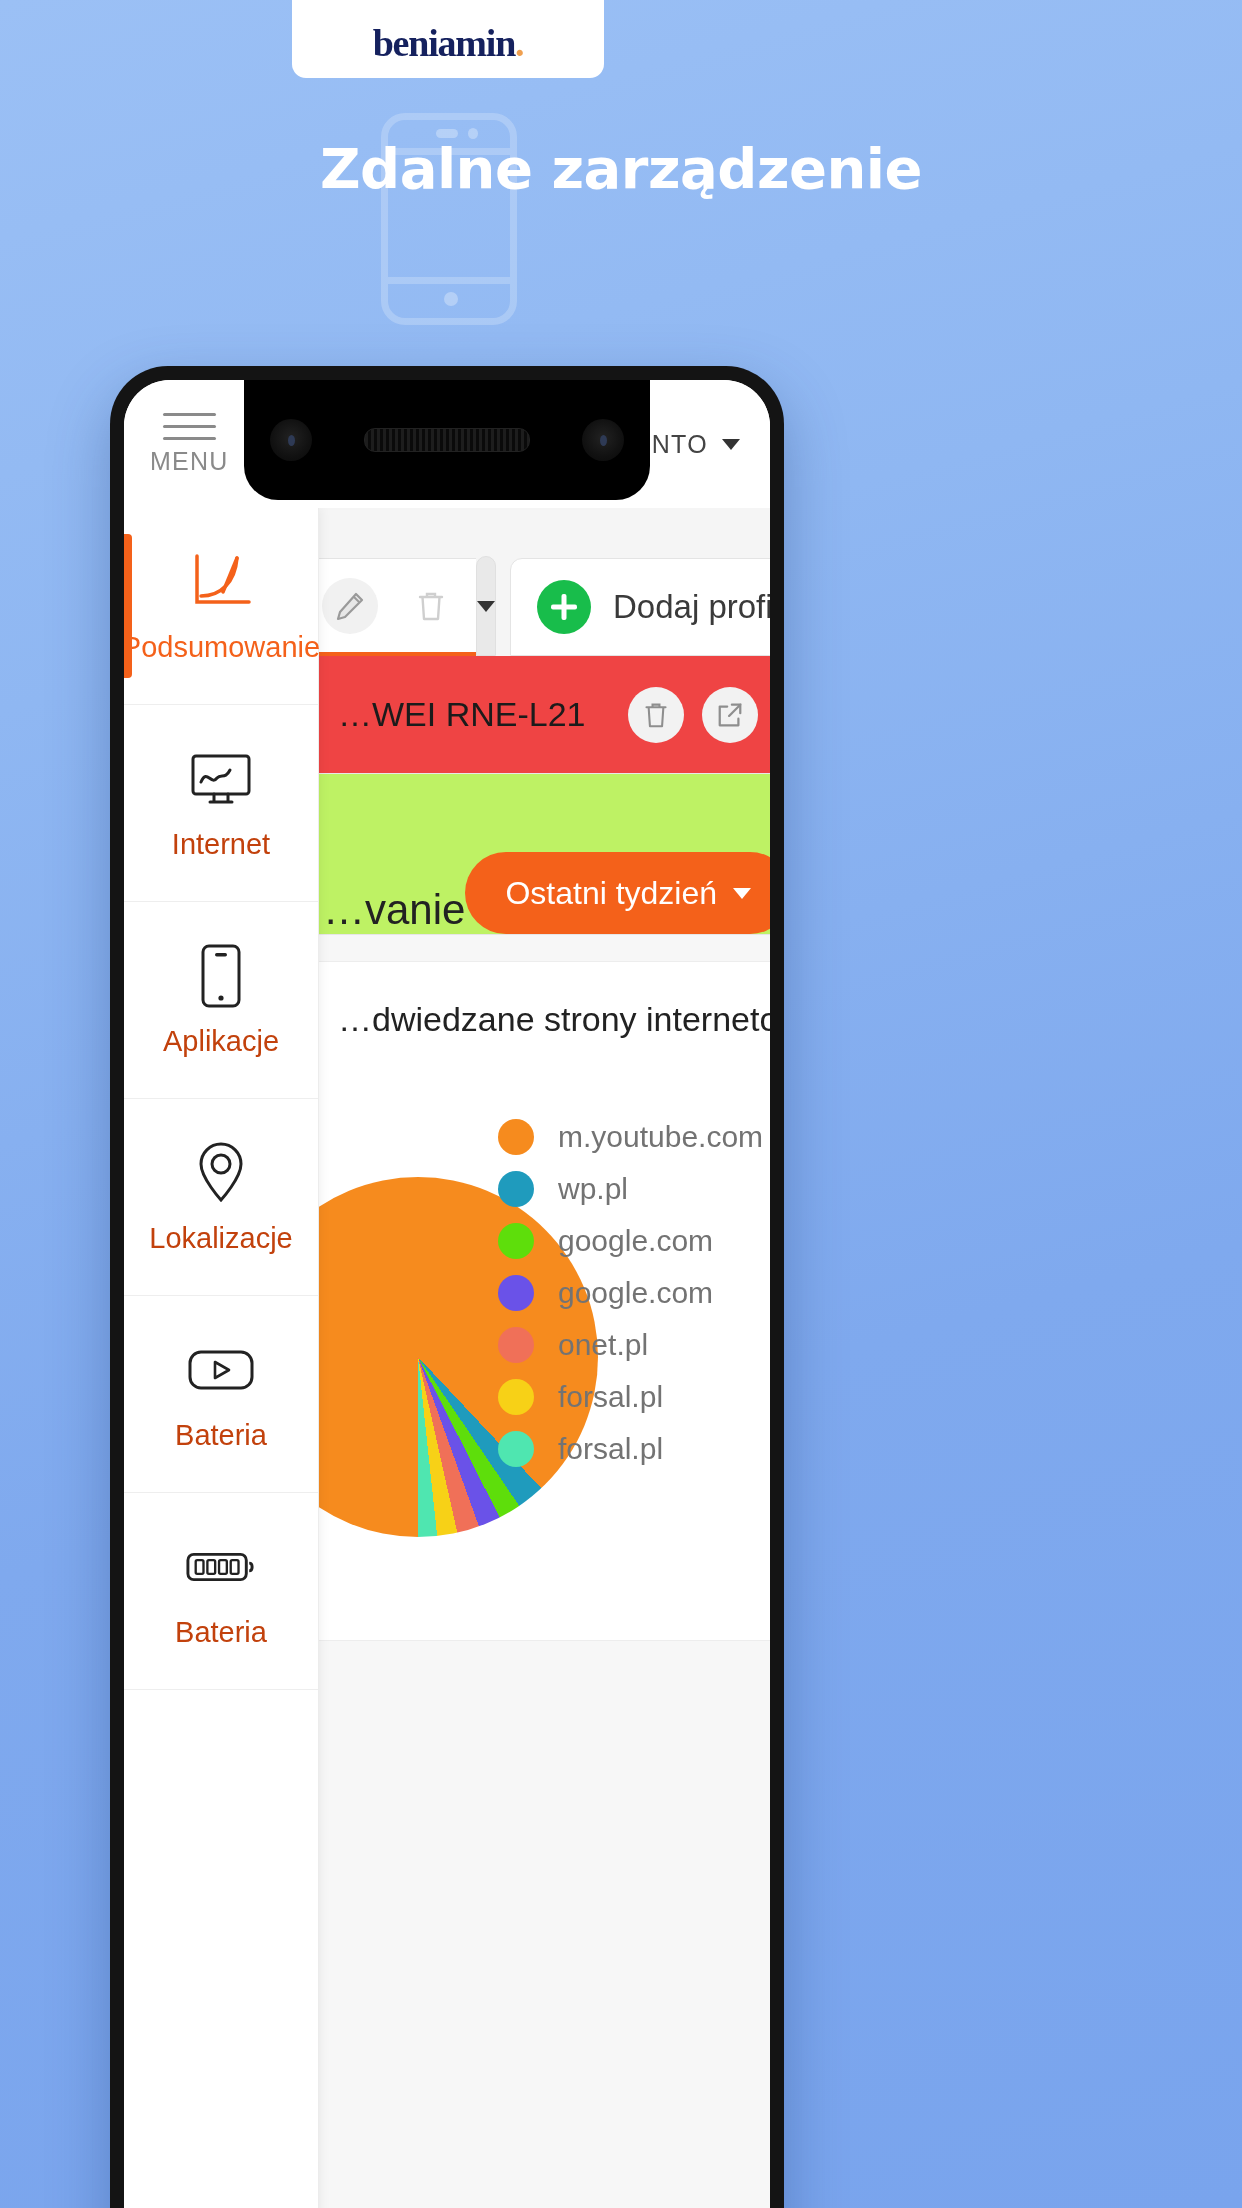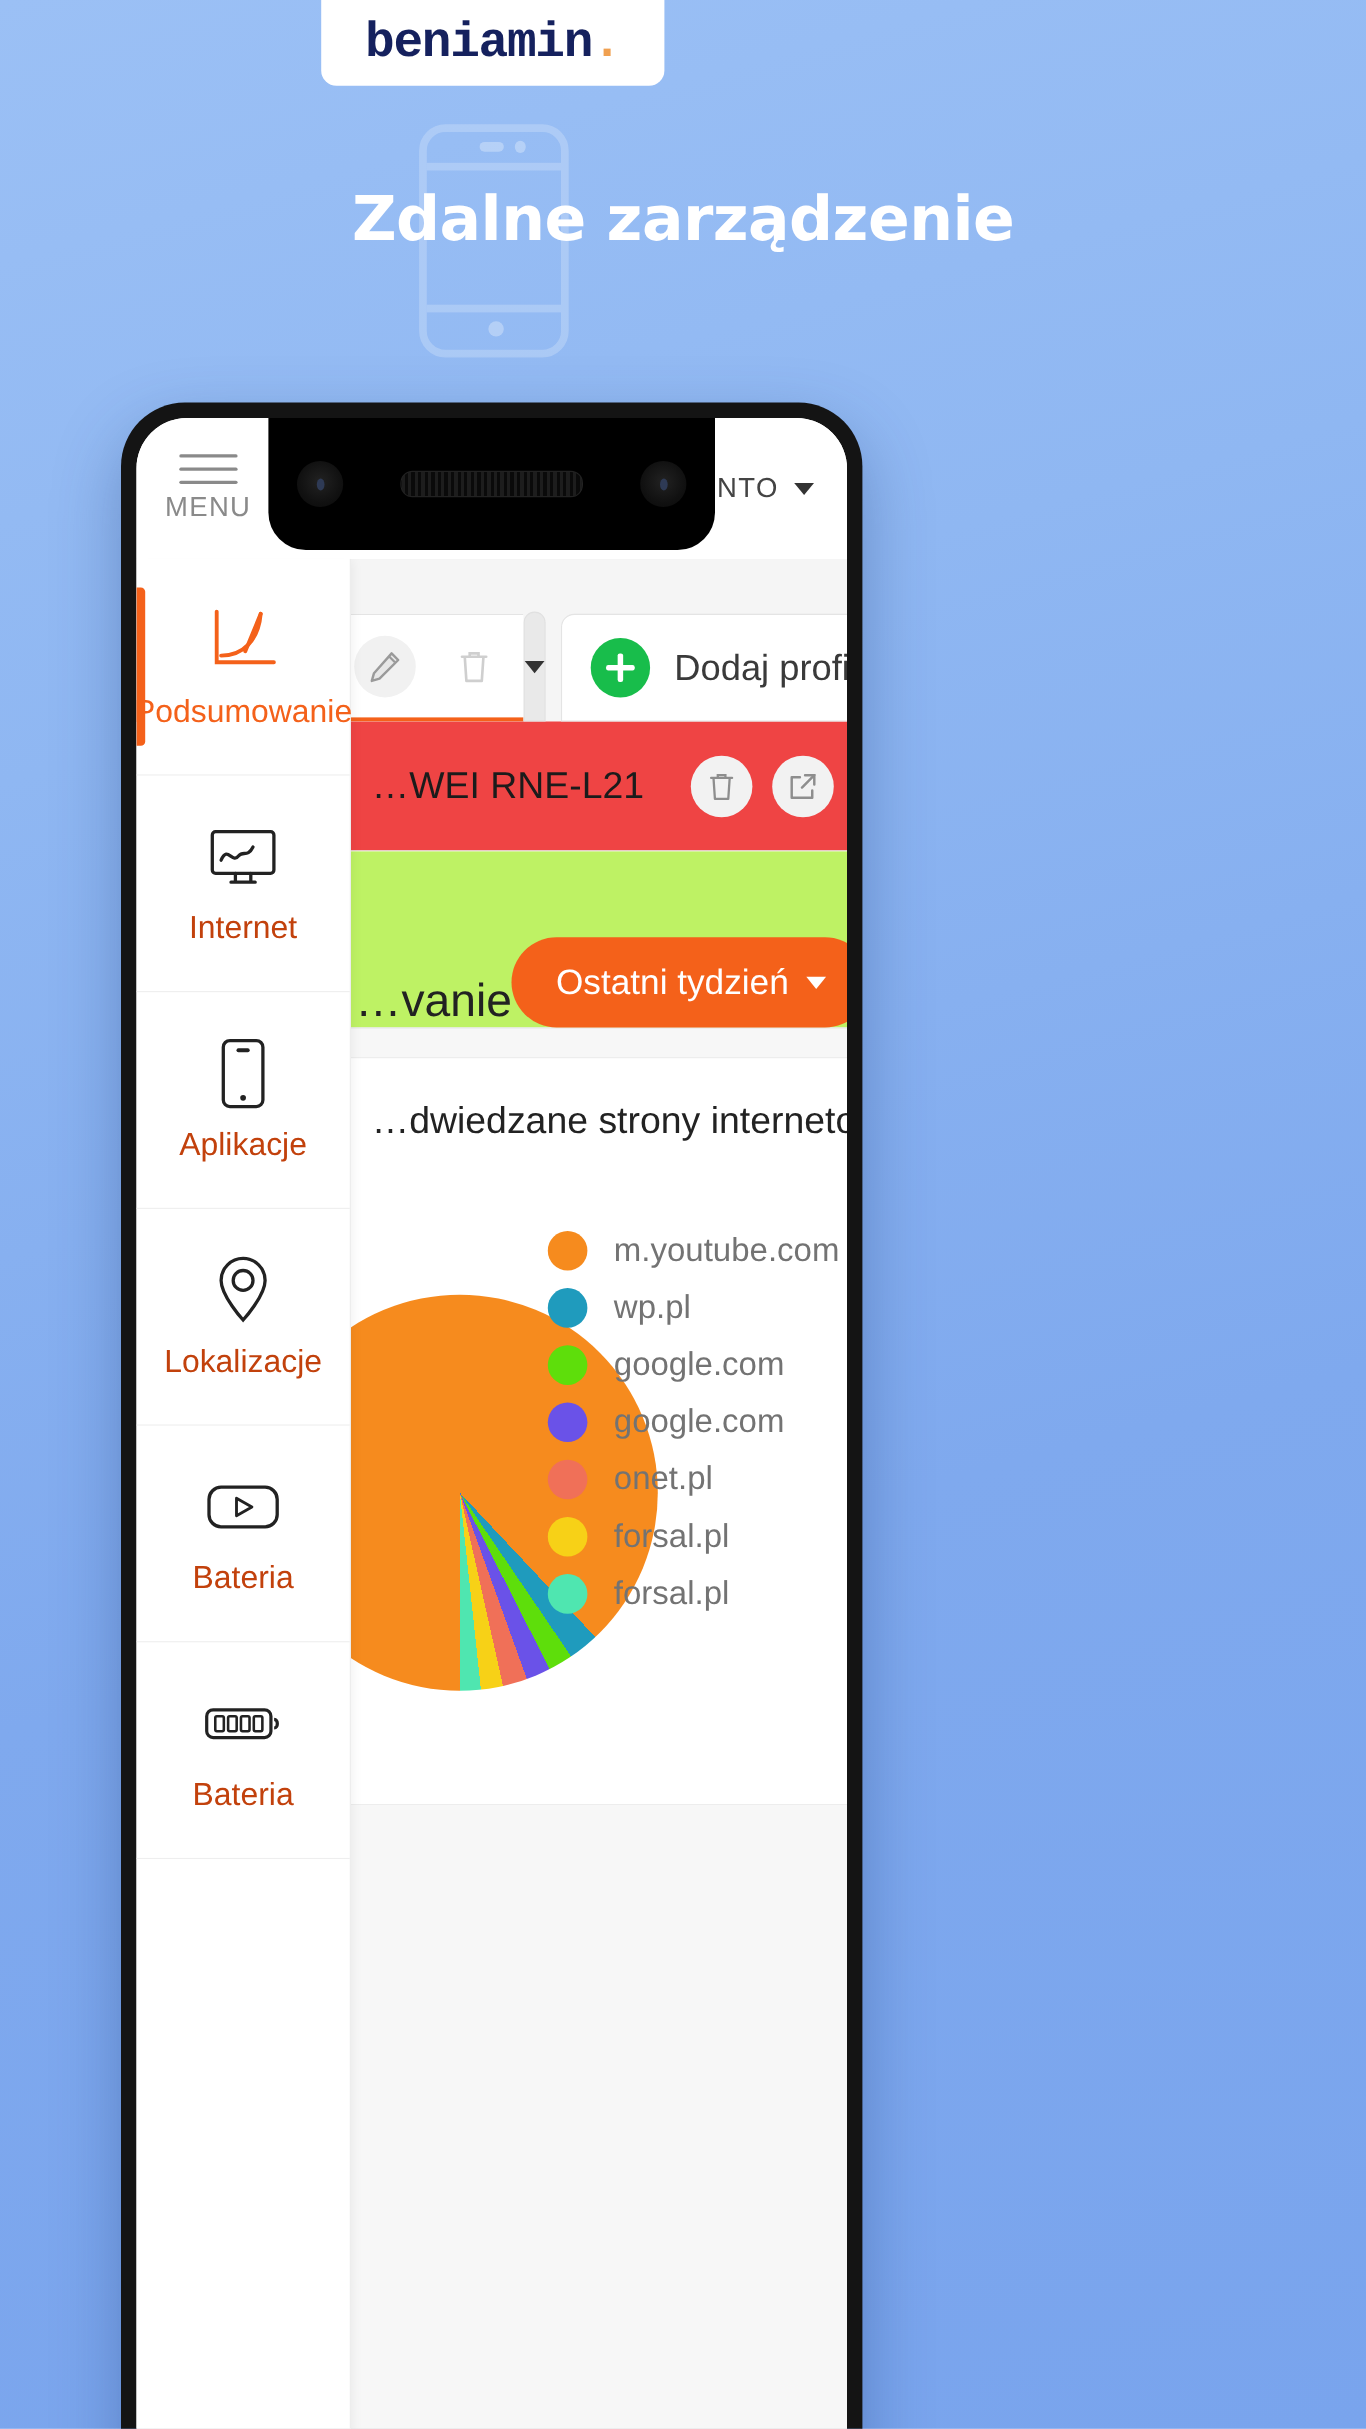--- a/index.html
+++ b/index.html
@@ -10,22 +10,22 @@
   }
 
   
   .logo-tab{
     position:absolute;left:292px;top:-26px;width:312px;height:104px;
     background:#ffffff;border-radius:0 0 14px 14px;
     display:flex;align-items:flex-end;justify-content:center;
     padding-bottom:16px;box-sizing:border-box;
   }
   .logo-text{
-    font-size:45px;font-weight:bold;color:#15215e;letter-spacing:-1.2px;
-    line-height:1;font-family:Liberation Mono, monospace;
+    font-size:38px;font-weight:bold;color:#15215e;letter-spacing:-1.2px;
+    line-height:1;font-family:Liberation Serif, serif;
   }
   .logo-dot{color:#f0a050;}
 
   
   .deco-phone{
     position:absolute;left:381px;top:113px;width:136px;height:212px;
     border:7px solid rgba(255,255,255,0.22);border-radius:24px;
     box-sizing:border-box;
   }
   .deco-phone:before{
@@ -44,21 +44,21 @@
     position:absolute;left:80px;top:8px;width:10px;height:11px;border-radius:50%;
     background:rgba(255,255,255,0.3);
   }
   .deco-home{
     position:absolute;left:56px;bottom:12px;width:14px;height:14px;border-radius:50%;
     background:rgba(255,255,255,0.3);
   }
 
   
   .headline{
-    position:absolute;left:0;right:0;top:167px;text-align:center;
+    position:absolute;left:0;right:0;top:136px;text-align:center;
     color:#ffffff;font-size:56px;font-weight:bold;letter-spacing:-0.5px;
     font-family:"DejaVu Sans",sans-serif;
   }
 
   
   .phone{
     position:absolute;left:110px;top:366px;width:674px;height:1900px;
     background:#141414;border-radius:58px 58px 0 0;
     box-shadow:0 24px 60px rgba(30,60,120,0.35);
     padding:14px 14px 0 14px;box-sizing:border-box;

